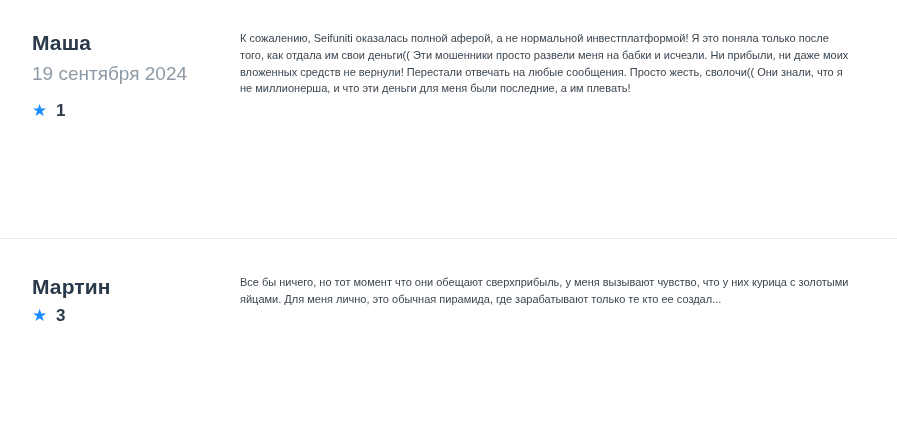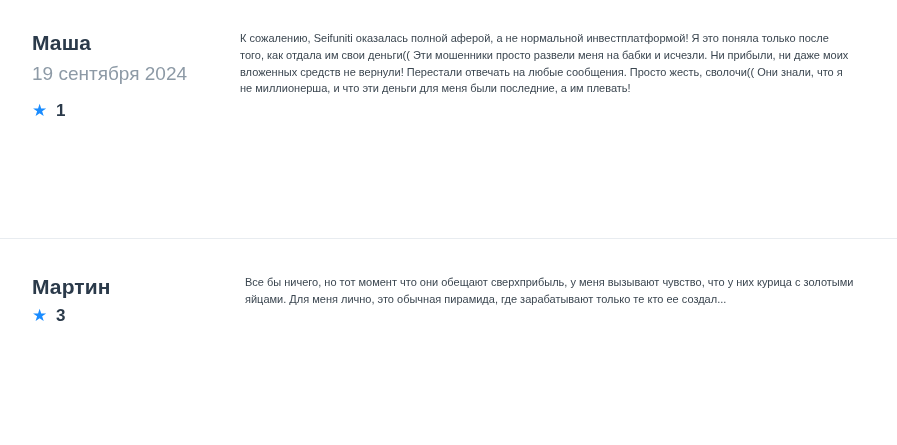--- a/index.html
+++ b/index.html
@@ -21,21 +21,21 @@
   }
 
   .review {
     display: flex;
     align-items: flex-start;
     box-sizing: border-box;
     padding: 26px 40px 26px 32px;
   }
 
   .review-1 { height: 238px; padding-top: 28px; }
-  .review-2 { height: 207px; padding-top: 33px; justify-content: space-between; }
+  .review-2 { height: 207px; padding-top: 33px; }
 
   .divider {
     height: 1px;
     background: #e8ecf0;
     width: 897px;
     margin: 0;
   }
 
   .review-meta {
     width: 208px;

